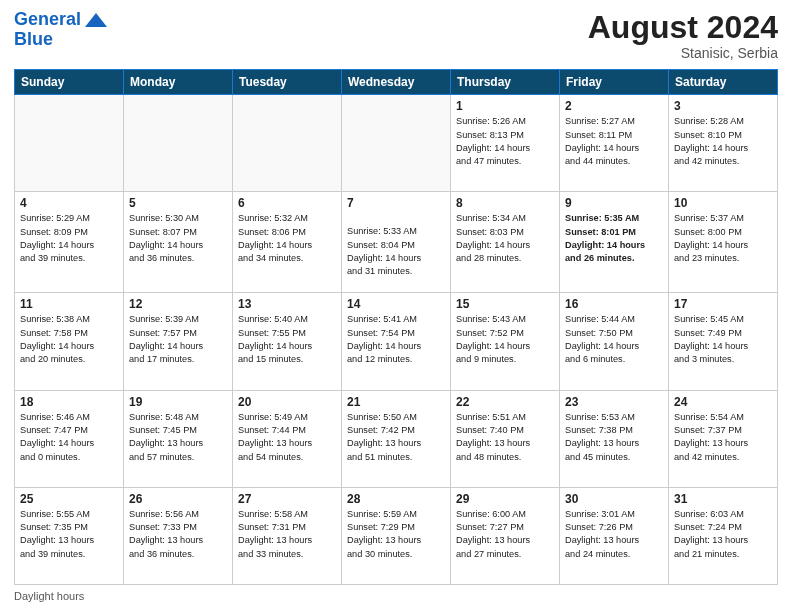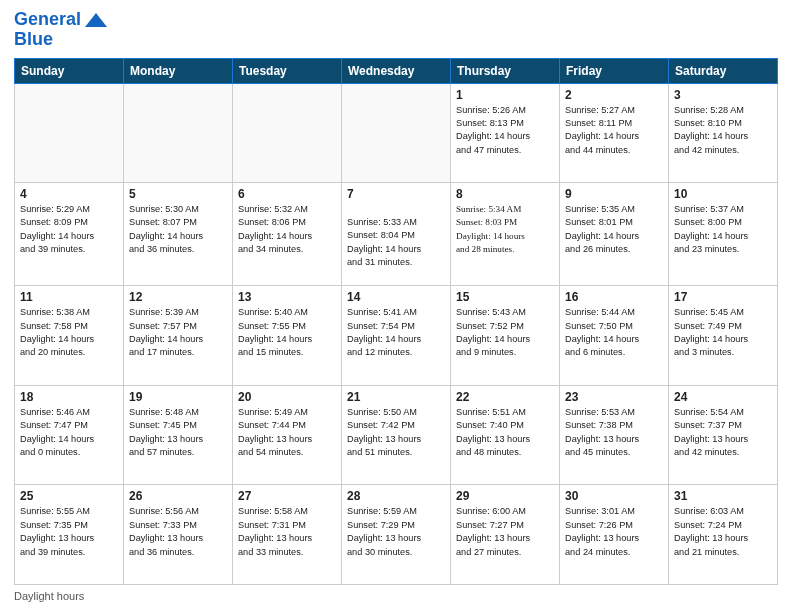--- a/index.html
+++ b/index.html
@@ -112,20 +112,22 @@
         <span class="logo-text">
           <span class="blue">General</span>
         </span>
         <svg class="logo-arrow" viewBox="0 0 22 14">
           <polygon points="0,14 11,0 22,14" fill="#1565c0"></polygon>
         </svg>
       </div>
       <span class="logo-text" style="color:#1565c0;font-size:18px;">Blue</span>
     </div>
     <div class="title-block">
+      <div class="month-year">August 2024</div>
+      <div class="location">Stanisic, Serbia</div>
     </div>
   </div>
 
   <table class="calendar">
     <thead>
       <tr>
         <th>Sunday</th>
         <th>Monday</th>
         <th>Tuesday</th>
         <th>Wednesday</th>
@@ -186,28 +188,28 @@
           </td>
           <td>
             <span class="day-num">7</span>
             <div class="day-info" style="white-space: pre-line; margin-top: 15px;">Sunrise: 5:33 AM
 Sunset: 8:04 PM
 Daylight: 14 hours
 and 31 minutes.</div>
           </td>
           <td>
             <span class="day-num">8</span>
-            <div class="day-info" style="white-space: pre-line; font-family: Liberation Serif, serif;">Sunrise: 5:34 AM
+            <div class="day-info" style="white-space: pre-line;">Sunrise: 5:34 AM
 Sunset: 8:03 PM
 Daylight: 14 hours
 and 28 minutes.</div>
           </td>
           <td>
             <span class="day-num">9</span>
-            <div class="day-info" style="white-space: pre-line;">Sunrise: 5:35 AM
+            <div class="day-info" style="white-space: pre-line; font-weight: bold;">Sunrise: 5:35 AM
 Sunset: 8:01 PM
 Daylight: 14 hours
 and 26 minutes.</div>
           </td>
           <td>
             <span class="day-num">10</span>
             <div class="day-info" style="white-space: pre-line;">Sunrise: 5:37 AM
 Sunset: 8:00 PM
 Daylight: 14 hours
 and 23 minutes.</div>

